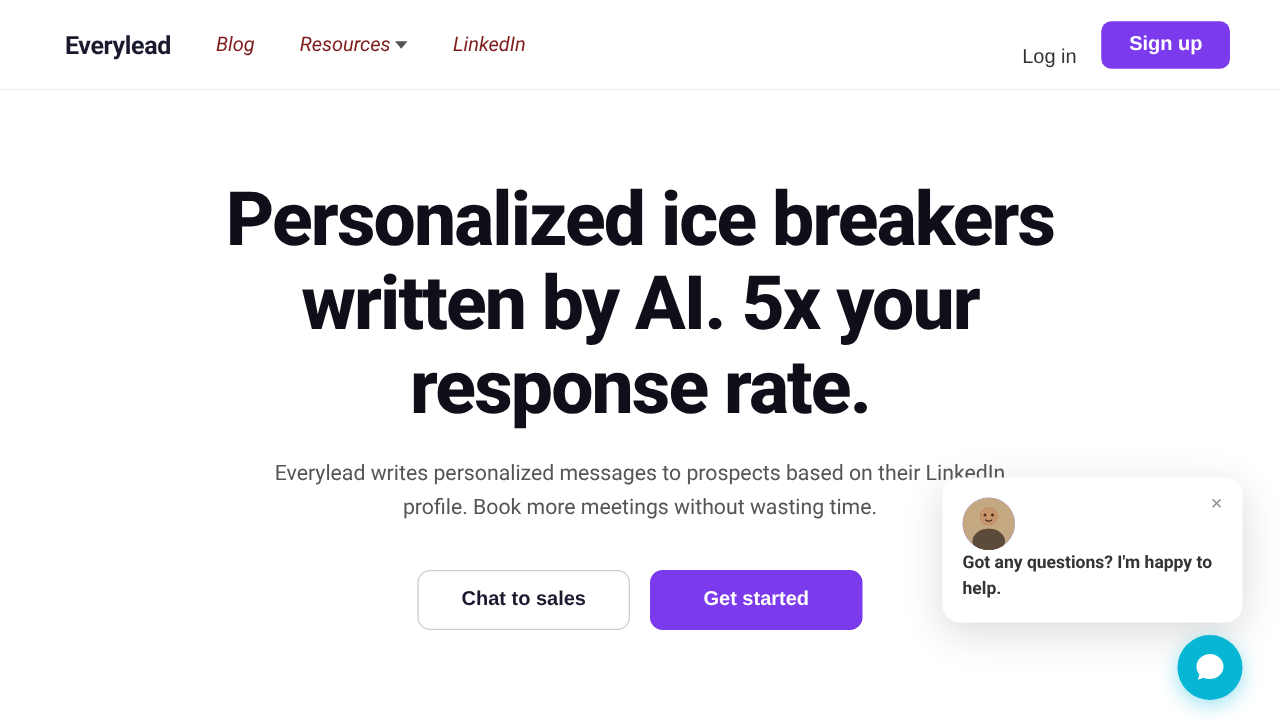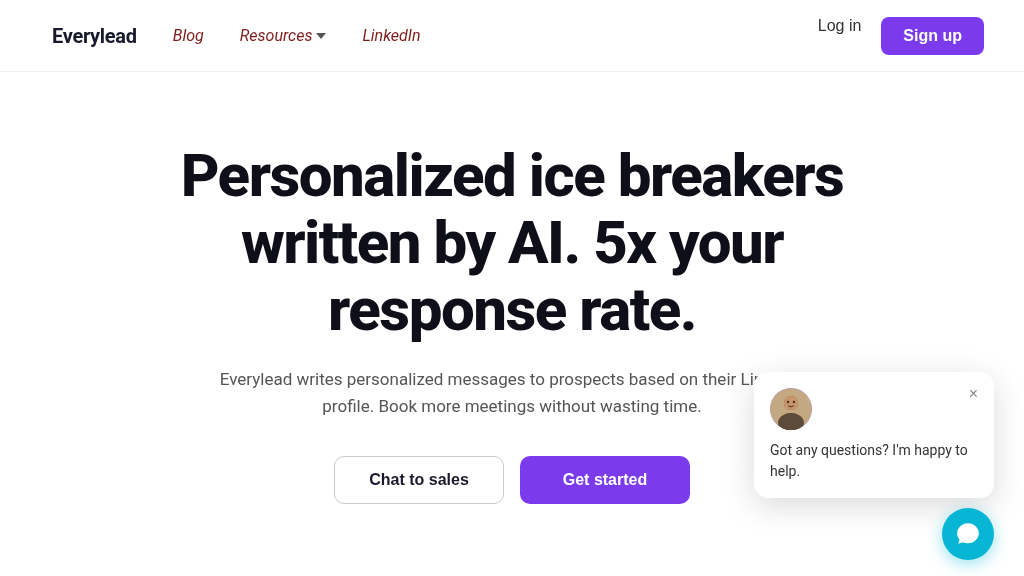--- a/index.html
+++ b/index.html
@@ -48,21 +48,21 @@
     .chevron-down {
       width: 10px;
       height: 6px;
       border-left: 5px solid transparent;
       border-right: 5px solid transparent;
       border-top: 6px solid #555;
       display: inline-block;
     }
     .nav-right {
       display: flex;
-      align-items: flex-start;
+      align-items: flex-end;
       gap: 20px;
     }
     .btn-login {
       font-size: 16px;
       color: #333;
       background: none;
       border: none;
       cursor: pointer;
       font-weight: 500;
     }
@@ -188,22 +188,22 @@
       cursor: pointer;
       font-size: 16px;
       color: #888;
       line-height: 1;
       padding: 0;
       margin-top: -2px;
     }
     .chat-popup-text {
       font-size: 14px;
       color: #333;
-      margin-top: 10px;
       line-height: 1.5;
+      font-weight: bold;
     }
   </style>
 </head>
 <body>
 
 <nav>
   <div class="nav-left">
     <span class="nav-logo">Everylead</span>
     <a class="nav-link">Blog</a>
     <a class="nav-link nav-link-resources">

